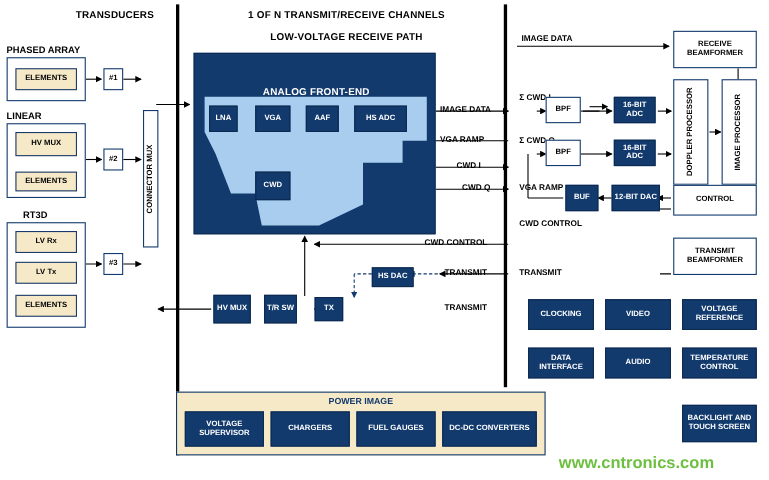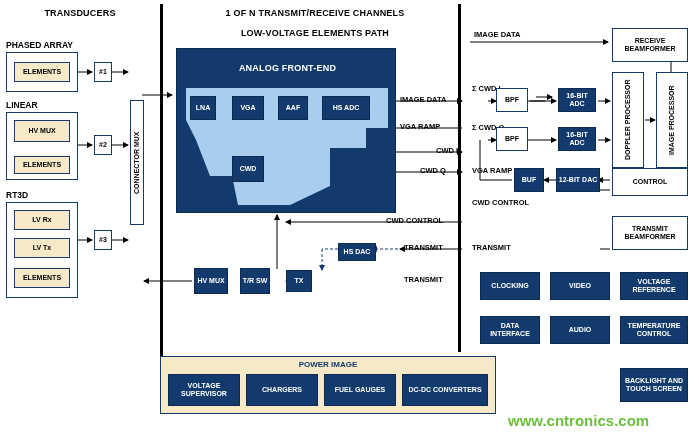--- a/index.html
+++ b/index.html
@@ -132,70 +132,70 @@
       <line x1="610" y1="249" x2="600" y2="249"></line>
     </g>
 
     <g stroke="#123a6d" stroke-width="1" fill="none" stroke-dasharray="3,2">
       <line x1="398" y1="249" x2="372" y2="249" marker-end="url(#arb)"></line>
       <line x1="338" y1="249" x2="322" y2="249"></line>
       <line x1="322" y1="249" x2="322" y2="270" marker-end="url(#arb)"></line>
     </g>
   </svg>
 
-  <div class="abs ttl" style="left:20px;top:8px;width:120px;">TRANSDUCERS</div>
+  <div class="abs ttl" style="left:20px;top:8px;width:120px;text-align:right;">TRANSDUCERS</div>
   <div class="abs ttl" style="left:185px;top:8px;width:260px;">1 OF N TRANSMIT/RECEIVE CHANNELS</div>
 
   <div class="abs thinline" style="left:160px;top:4px;width:3px;height:410px;"></div>
   <div class="abs thinline" style="left:458px;top:4px;width:3px;height:348px;"></div>
 
   <div class="abs secttl" style="left:6px;top:40px;">PHASED ARRAY</div>
   <div class="abs" style="left:6px;top:52px;width:72px;height:40px;border:1px solid #123a6d;background:#ffffff;"></div>
   <div class="abs box cream" style="left:14px;top:62px;width:56px;height:20px;">ELEMENTS</div>
 
   <div class="abs secttl" style="left:6px;top:100px;">LINEAR</div>
   <div class="abs" style="left:6px;top:112px;width:72px;height:68px;border:1px solid #123a6d;background:#ffffff;"></div>
   <div class="abs box cream" style="left:14px;top:120px;width:56px;height:22px;">HV MUX</div>
   <div class="abs box cream" style="left:14px;top:156px;width:56px;height:18px;">ELEMENTS</div>
 
-  <div class="abs secttl" style="left:6px;top:190px;">RT3D</div>
+  <div class="abs secttl" style="left:21px;top:190px;">RT3D</div>
   <div class="abs" style="left:6px;top:202px;width:72px;height:96px;border:1px solid #123a6d;background:#ffffff;"></div>
   <div class="abs box cream" style="left:14px;top:210px;width:56px;height:20px;">LV Rx</div>
   <div class="abs box cream" style="left:14px;top:238px;width:56px;height:20px;">LV Tx</div>
   <div class="abs box cream" style="left:14px;top:268px;width:56px;height:20px;">ELEMENTS</div>
 
   <div class="abs box white" style="left:94px;top:62px;width:18px;height:20px;">#1</div>
   <div class="abs box white" style="left:94px;top:135px;width:18px;height:20px;">#2</div>
   <div class="abs box white" style="left:94px;top:230px;width:18px;height:20px;">#3</div>
 
   <div class="abs box white vert" style="left:130px;top:100px;width:14px;height:125px;font-size:7px;">CONNECTOR MUX</div>
 
-  <div class="abs ttl" style="left:190px;top:28px;width:250px;">LOW-VOLTAGE ELEMENTS PATH</div>
+  <div class="abs ttl" style="left:190px;top:28px;width:250px;">LOW-VOLTAGE RECEIVE PATH</div>
 
   <div class="abs bluepanel" style="left:176px;top:48px;width:220px;height:165px;border:1px solid #0d2a50;"></div>
-  <div class="abs ttl" style="left:200px;top:63px;width:175px;color:#ffffff;">ANALOG FRONT-END</div>
+  <div class="abs ttl" style="left:200px;top:78px;width:175px;color:#ffffff;">ANALOG FRONT-END</div>
 
   <svg style="left:0;top:0;">
     <path d="M186,88 L388,88 L388,128 L366,128 L366,148 L330,148 L330,186 L290,205 L238,205 L232,176 L210,176 L196,140 L186,120 Z" fill="#a8cdee" stroke="none"></path>
   </svg>
 
   <div class="abs box navy" style="left:190px;top:96px;width:26px;height:24px;">LNA</div>
   <div class="abs box navy" style="left:232px;top:96px;width:32px;height:24px;">VGA</div>
   <div class="abs box navy" style="left:278px;top:96px;width:30px;height:24px;">AAF</div>
   <div class="abs box navy" style="left:322px;top:96px;width:48px;height:24px;">HS ADC</div>
   <div class="abs box navy" style="left:232px;top:156px;width:32px;height:26px;">CWD</div>
 
   <div class="abs box navy" style="left:194px;top:268px;width:34px;height:26px;">HV MUX</div>
   <div class="abs box navy" style="left:240px;top:268px;width:30px;height:26px;">T/R SW</div>
   <div class="abs box navy" style="left:286px;top:270px;width:26px;height:22px;">TX</div>
   <div class="abs box navy" style="left:338px;top:243px;width:38px;height:18px;">HS DAC</div>
 
   <div class="abs lbl" style="left:400px;top:95px;">IMAGE DATA</div>
   <div class="abs lbl" style="left:400px;top:122px;">VGA RAMP</div>
-  <div class="abs lbl" style="left:436px;top:146px;">CWD I</div>
+  <div class="abs lbl" style="left:415px;top:146px;">CWD I</div>
   <div class="abs lbl" style="left:420px;top:166px;">CWD Q</div>
   <div class="abs lbl" style="left:386px;top:216px;">CWD CONTROL</div>
   <div class="abs lbl" style="left:404px;top:275px;">TRANSMIT</div>
 
   <div class="abs lbl" style="left:474px;top:30px;">IMAGE DATA</div>
   <svg style="left:0;top:0;">
     <g stroke="#000" stroke-width="1" fill="none">
       <line x1="470" y1="42" x2="608" y2="42" marker-end="url(#ar)"></line>
     </g>
   </svg>

